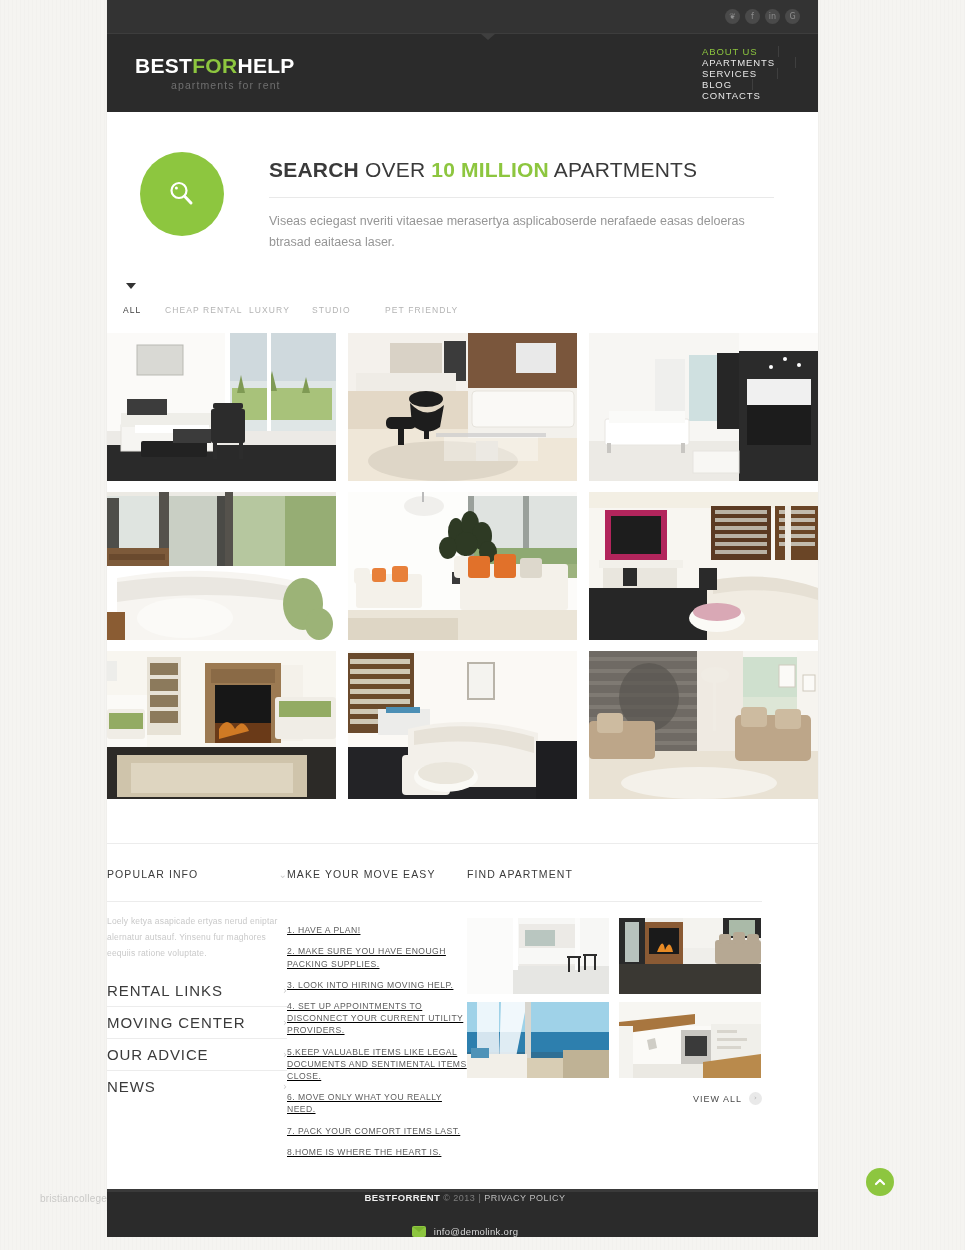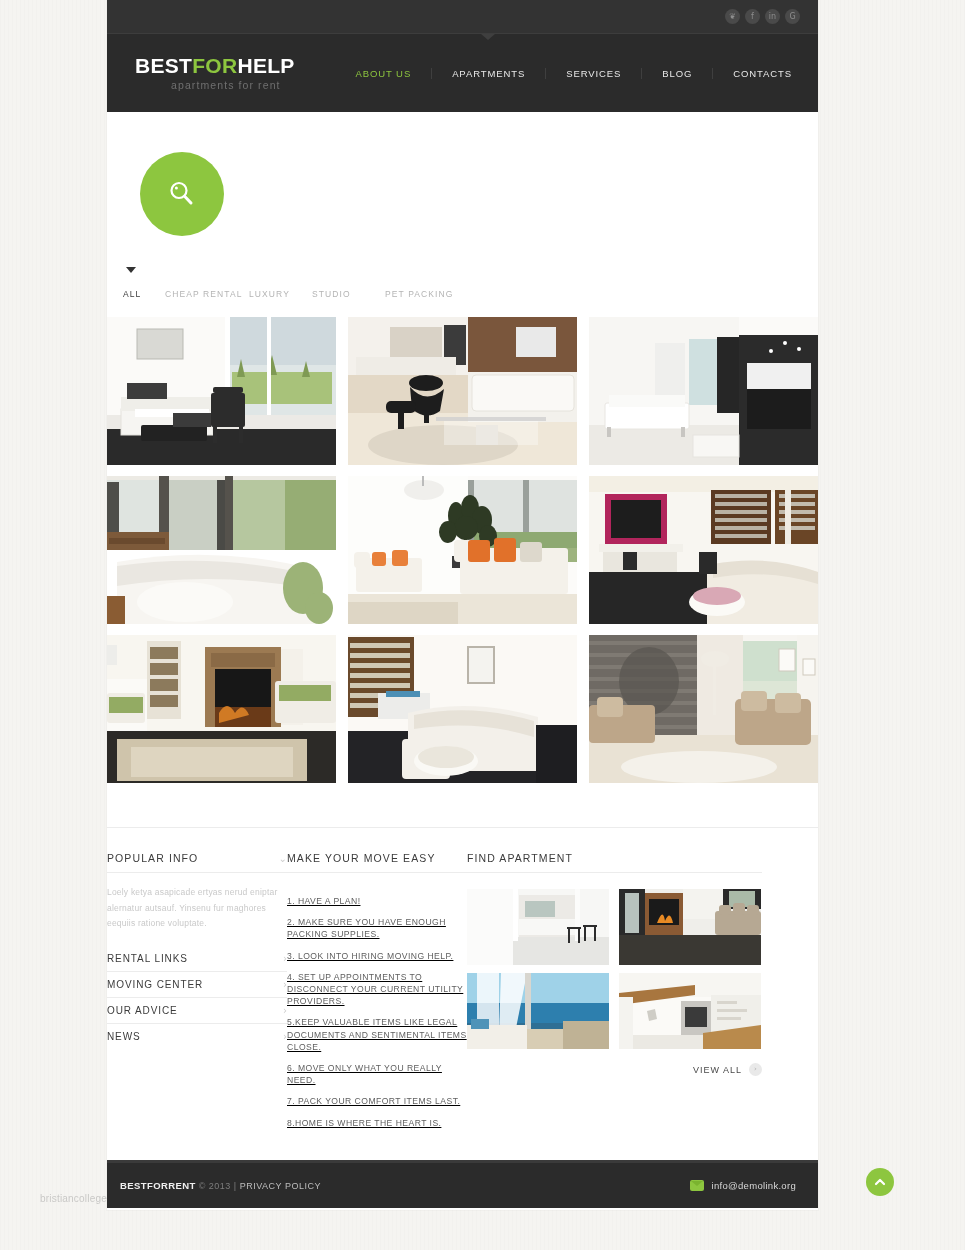--- a/index.html
+++ b/index.html
@@ -103,20 +103,21 @@
   .logo-tag {
     margin-top: 4px;
     font-size: 10.5px;
     color: #6f6f6f;
     letter-spacing: 1.1px;
     margin-left: 36px;
   }
   .nav {
     display: flex;
     align-items: flex-start;
+    flex-direction: column;
   }
   .nav a {
     color: #e8e8e8;
     font-size: 9.5px;
     letter-spacing: 0.9px;
     text-decoration: none;
     padding: 0 20px;
     border-right: 1px solid #3f3f3f;
     cursor: pointer;
     white-space: nowrap;
@@ -224,21 +225,21 @@
   .col-title {
     font-size: 10.5px;
     letter-spacing: 1.1px;
     color: #3b3b3b;
     text-transform: uppercase;
   }
   .col-head {
     display: flex;
     align-items: center;
     justify-content: space-between;
-    padding-bottom: 8px;
+    padding-bottom: 21px;
     border-bottom: 1px solid #ececec;
     gap: 9px;
   }
   .chev {
     color: #cdcdcd;
     font-size: 10px;
     font-family: "DejaVu Sans", sans-serif;
     cursor: pointer;
   }
   .col-body {
@@ -250,21 +251,21 @@
   }
   .acc-item {
     display: flex;
     align-items: center;
     justify-content: space-between;
     padding: 7px 0 7px 0;
     border-bottom: 1px solid #ececec;
     cursor: pointer;
   }
   .acc-label {
-    font-size: 10px;
+    font-size: 15px;
     letter-spacing: 0.9px;
     color: #3b3b3b;
   }
   .num-list { padding-top: 22px; text-decoration: underline; }
   .num-item {
     font-size: 8.6px;
     letter-spacing: 0.45px;
     line-height: 1.42;
     color: #5e5e5e;
     margin-bottom: 9px;
@@ -310,23 +311,24 @@
   }
 
   
   .bottombar {
     margin-top: 22px;
     height: 48px;
     background: #2b2b2b;
     display: flex;
     align-items: center;
     justify-content: space-between;
-    padding: 0 22px 0 13px;
+    padding: 0 22px 0 27px;
     box-sizing: border-box;
     border-top: 3px solid #3a3a3a;
+    flex-direction: column;
   }
   .copy { font-size: 9px; letter-spacing: 0.5px; color: #7d7d7d; }
   .copy b { color: #efefef; font-size: 9.5px; letter-spacing: 0.4px; }
   .copy a { color: #bdbdbd; text-decoration: none; cursor: pointer; }
   .mailbox { display: flex; align-items: center; gap: 8px; }
   .mail-ico {
     width: 14px; height: 11px;
     background: #8dc63f;
     border-radius: 2px;
     position: relative;
@@ -409,29 +411,34 @@
   </div>
 
   <div class="hero">
     <div class="hero-badge">
       <svg width="34" height="34" viewBox="0 0 34 34">
         <circle cx="14" cy="13.5" r="7.5" fill="none" stroke="#ffffff" stroke-width="2.2"></circle>
         <circle cx="11.4" cy="11" r="1.5" fill="#ffffff"></circle>
         <line x1="19.6" y1="19.3" x2="26" y2="26" stroke="#ffffff" stroke-width="3" stroke-linecap="round"></line>
       </svg>
     </div>
+    <div class="hero-text">
+      <div class="hero-title"><b>SEARCH</b> <span>OVER</span> <span class="accent">10 MILLION</span> <span>APARTMENTS</span></div>
+      <div class="hero-rule"></div>
+      <div class="hero-sub">Viseas eciegast nveriti vitaesae merasertya asplicaboserde nerafaede easas deloeras btrasad eaitaesa laser.</div>
+    </div>
   </div>
 
   <div class="filters">
     <div class="fcaret"></div>
     <div class="filter active" style="width:42px">ALL</div>
     <div class="filter" style="width:84px">CHEAP RENTAL</div>
     <div class="filter" style="width:63px">LUXURY</div>
     <div class="filter" style="width:73px">STUDIO</div>
-    <div class="filter">PET PACKING</div>
+    <div class="filter">PET FRIENDLY</div>
   </div>
 
   <div class="gallery">
 
     <div class="thumb">
       <svg class="ph" viewBox="0 0 229 148" preserveAspectRatio="none">
         <rect width="229" height="148" fill="#f2f1ee"></rect>
         <rect x="118" y="0" width="111" height="110" fill="#dfe6e6"></rect>
         <rect x="118" y="0" width="111" height="48" fill="#cfd9dd"></rect>
         <rect x="125" y="55" width="100" height="32" fill="#a8c27a"></rect>

